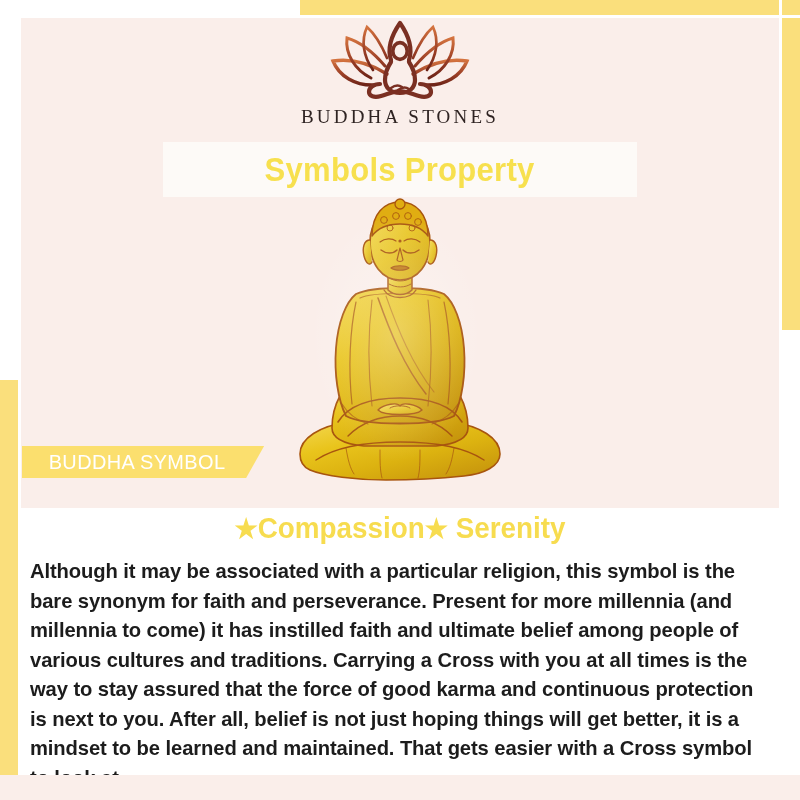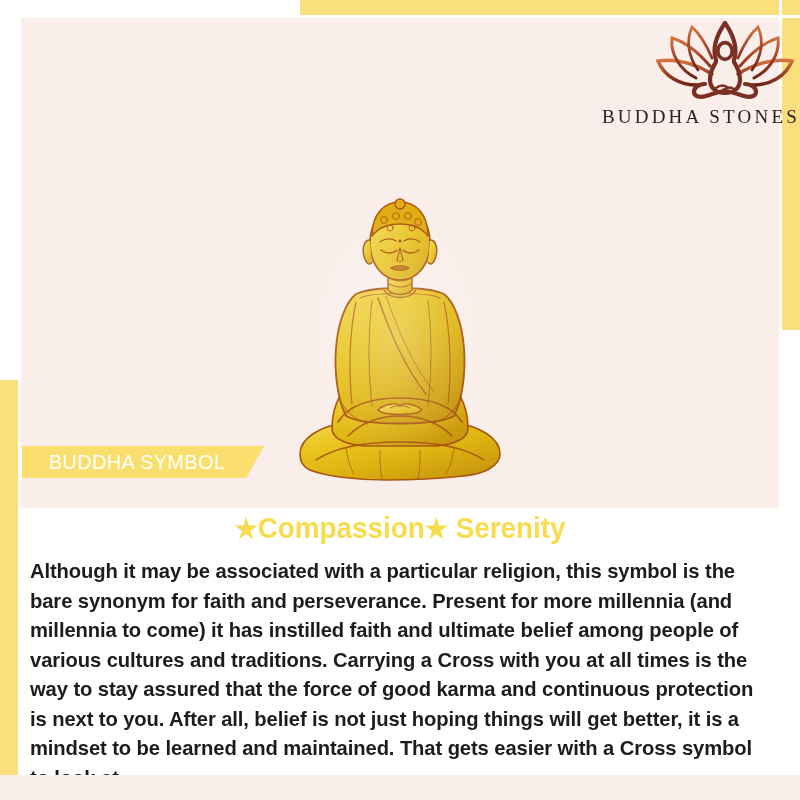--- a/index.html
+++ b/index.html
@@ -78,21 +78,21 @@
     width: 758px; height: 490px;
     background: #faeeea;
   }
 
   
   .logo-wrap {
     position: absolute;
     left: 0; right: 0; top: 14px;
     display: flex;
     flex-direction: column;
-    align-items: flex-end;
+    align-items: center;
   }
   .logo-mark { width: 150px; height: 86px; display: block; }
   .logo-word {
     margin-top: 6px;
     font-family: "Liberation Serif", serif;
     font-size: 19px;
     letter-spacing: 3.2px;
     color: #2e2322;
     font-weight: 400;
   }
@@ -236,20 +236,23 @@
           <path d="M55 70 C48 70 44 74 44 78 C44 82 49 84 56 82 C63 80 70 77 75 77 C80 77 87 80 94 82 C101 84 106 82 106 78 C106 74 102 70 95 70" stroke-width="4.2"></path>
 
           <path d="M66 74 C70 71 74 71 77 73" stroke-width="2.4"></path>
           <path d="M73 76 C77 73 81 73 84 75" stroke-width="2.4"></path>
         </g>
       </svg>
     </span>
     <div class="logo-word">BUDDHA STONES</div>
   </div>
 
+  <div class="title-banner">
+    <div class="title-text">Symbols Property</div>
+  </div>
 
   <div class="buddha">
     <svg viewBox="0 0 228 290" xmlns="http://www.w3.org/2000/svg">
       <defs>
         <linearGradient id="gold" x1="0.1" y1="0" x2="0.95" y2="1">
           <stop offset="0%" stop-color="#f2d54a"></stop>
           <stop offset="28%" stop-color="#e9c41c"></stop>
           <stop offset="58%" stop-color="#dcb210"></stop>
           <stop offset="100%" stop-color="#c3900c"></stop>
         </linearGradient>

